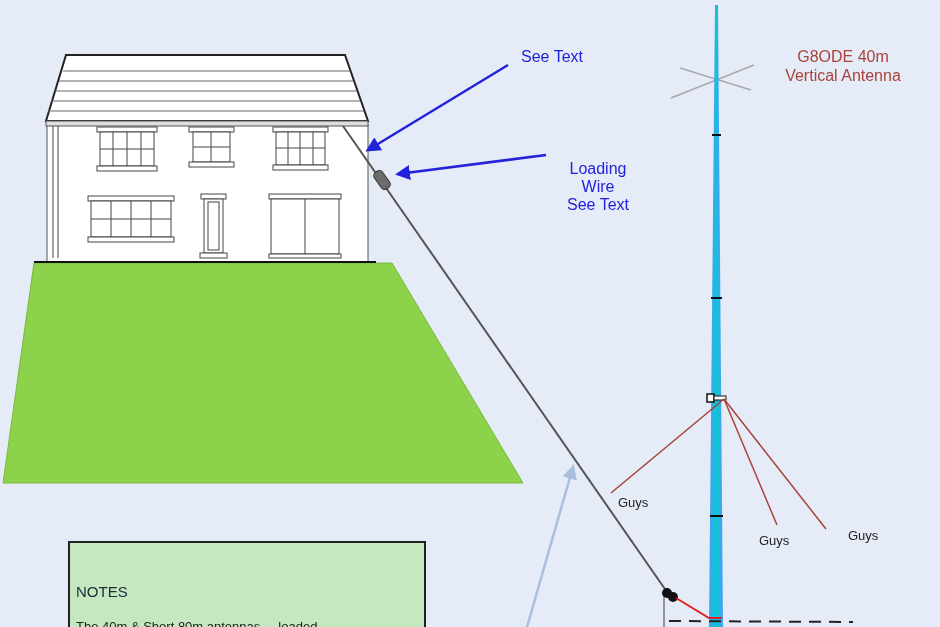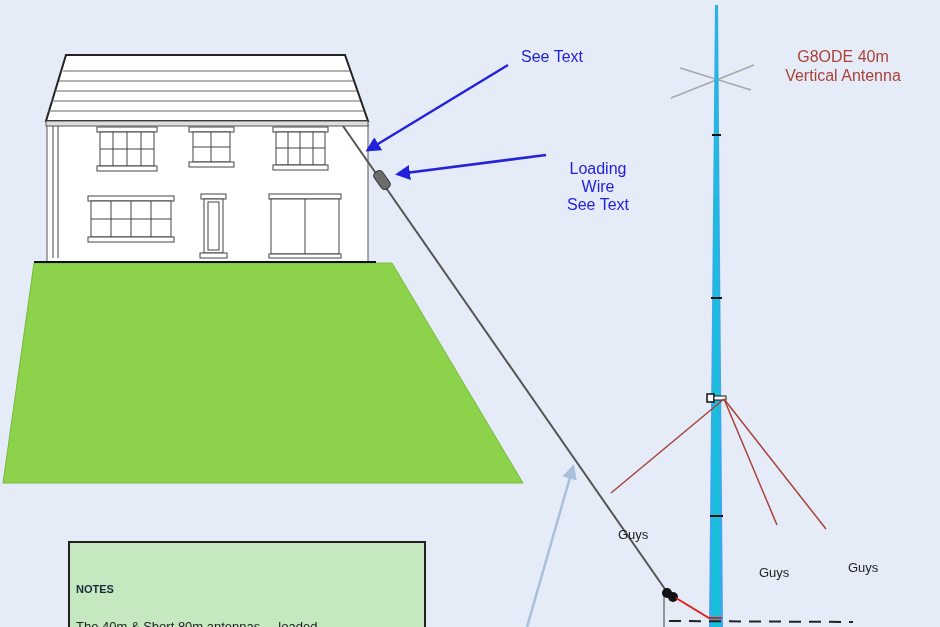--- a/index.html
+++ b/index.html
@@ -1,23 +1,23 @@
 <!DOCTYPE html>
 <html><head>
 <meta charset="utf-8">
 <style>
   html, body { margin: 0; padding: 0; }
   body { width: 940px; height: 627px; overflow: hidden; background: #e6ecf7; position: relative; font-family: "Liberation Sans", sans-serif; }
   #canvas { position: absolute; left: 0; top: 0; }
   .label { position: absolute; text-align: center; line-height: 18px; }
   .blue { color: #2222dd; font-size: 16px; }
   .title { color: #a8423a; font-size: 16px; line-height: 19px; }
-  .guys { color: #222; font-size: 13px; margin-top: 32px; }
+  .guys { color: #222; font-size: 13px; }
   #notes { position: absolute; left: 68px; top: 541px; width: 358px; height: 110px; background: #c5e8c0; border: 2px solid #222; box-sizing: border-box; }
-  #notes .h { position: absolute; left: 6px; top: 40px; font-weight: bold; font-size: 11px; color: #1a2a3a; }
+  #notes .h { position: absolute; left: 6px; top: 40px; font-weight: normal; font-size: 15px; color: #1a2a3a; }
   #notes .t { position: absolute; left: 6px; top: 76px; font-size: 13px; color: #222; white-space: nowrap; }
 </style>
 </head>
 <body>
 
 <svg id="canvas" width="940" height="627" viewBox="0 0 940 627">
 
   <polygon points="34,263 392,263 523,483 3,483" fill="#8cd24a" stroke="#7ab840" stroke-width="1"></polygon>
 
   <g>

